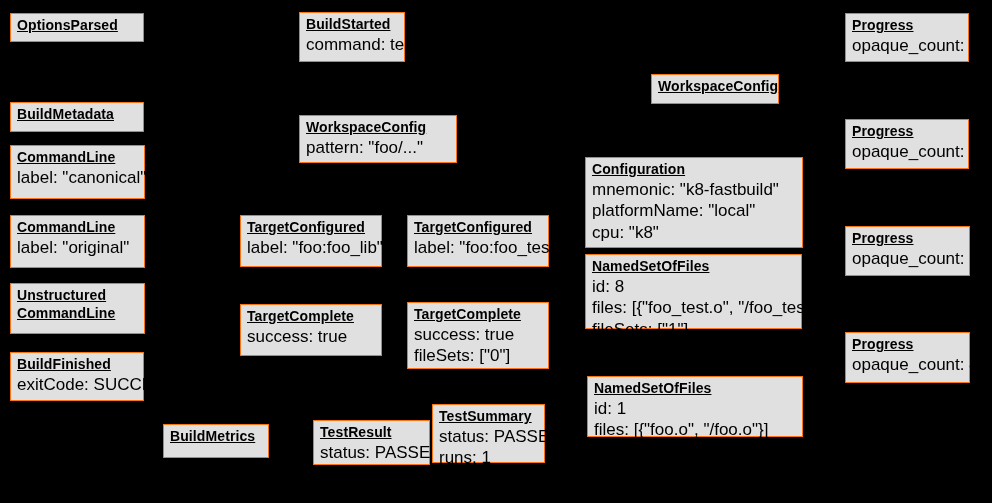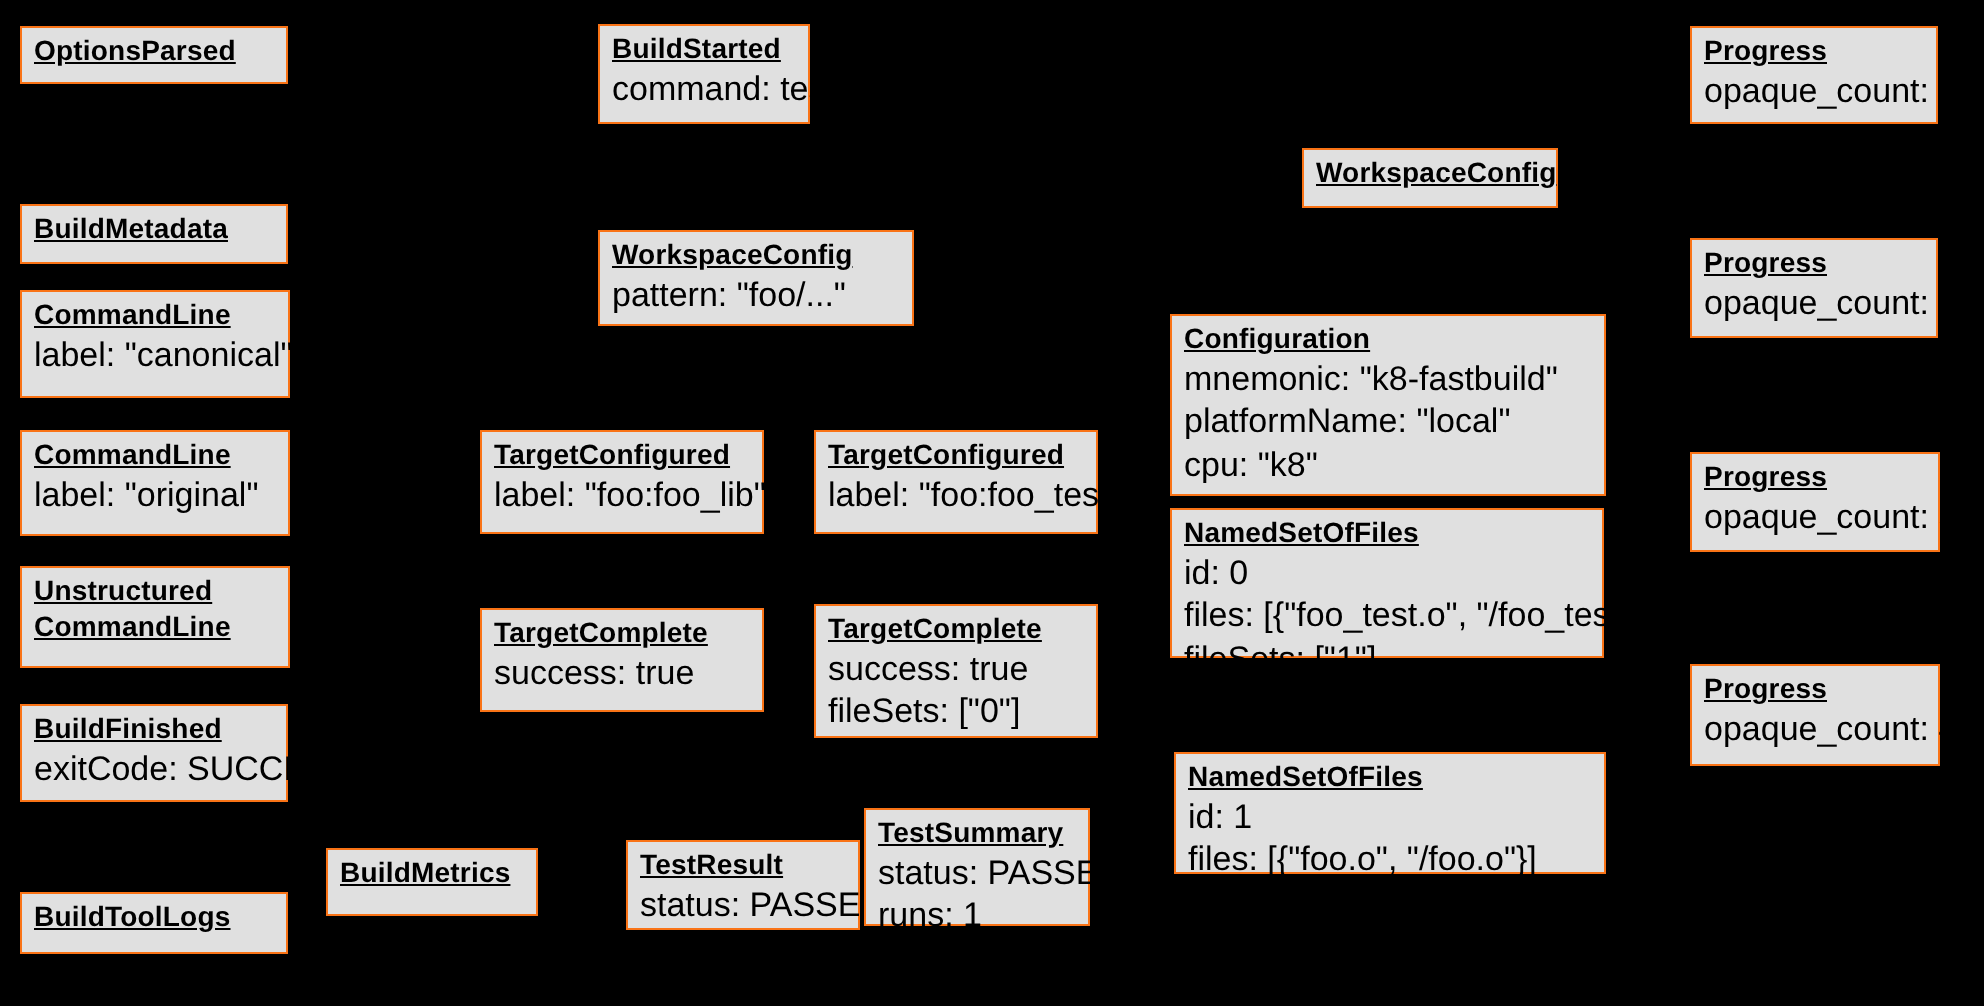--- a/index.html
+++ b/index.html
@@ -62,23 +62,20 @@
 
   <div class="node" style="left:10px; top:283px; width:135px; height:51px">
     <div class="t">Unstructured CommandLine</div>
   </div>
 
   <div class="node" style="left:10px; top:352px; width:134px; height:49px">
     <div class="t">BuildFinished</div>
     <div class="l">exitCode: SUCCESS</div>
   </div>
 
-  <div class="node" style="left:10px; top:446px; width:134px; height:31px">
-    <div class="t">BuildToolLogs</div>
-  </div>
 
   <div class="node" style="left:163px; top:424px; width:106px; height:34px">
     <div class="t">BuildMetrics</div>
   </div>
 
   <div class="node" style="left:299px; top:12px; width:106px; height:50px">
     <div class="t">BuildStarted</div>
     <div class="l">command: test</div>
   </div>
 
@@ -125,21 +122,21 @@
 
   <div class="node" style="left:585px; top:157px; width:218px; height:91px">
     <div class="t">Configuration</div>
     <div class="l">mnemonic: "k8-fastbuild"</div>
     <div class="l">platformName: "local"</div>
     <div class="l">cpu: "k8"</div>
   </div>
 
   <div class="node" style="left:585px; top:254px; width:217px; height:75px">
     <div class="t">NamedSetOfFiles</div>
-    <div class="l">id: 0</div>
+    <div class="l">id: 8</div>
     <div class="l">files: [{"foo_test.o", "/foo_test.o"}]</div>
     <div class="l">fileSets: ["1"]</div>
   </div>
 
   <div class="node" style="left:587px; top:376px; width:216px; height:61px">
     <div class="t">NamedSetOfFiles</div>
     <div class="l">id: 1</div>
     <div class="l">files: [{"foo.o", "/foo.o"}]</div>
   </div>
 

